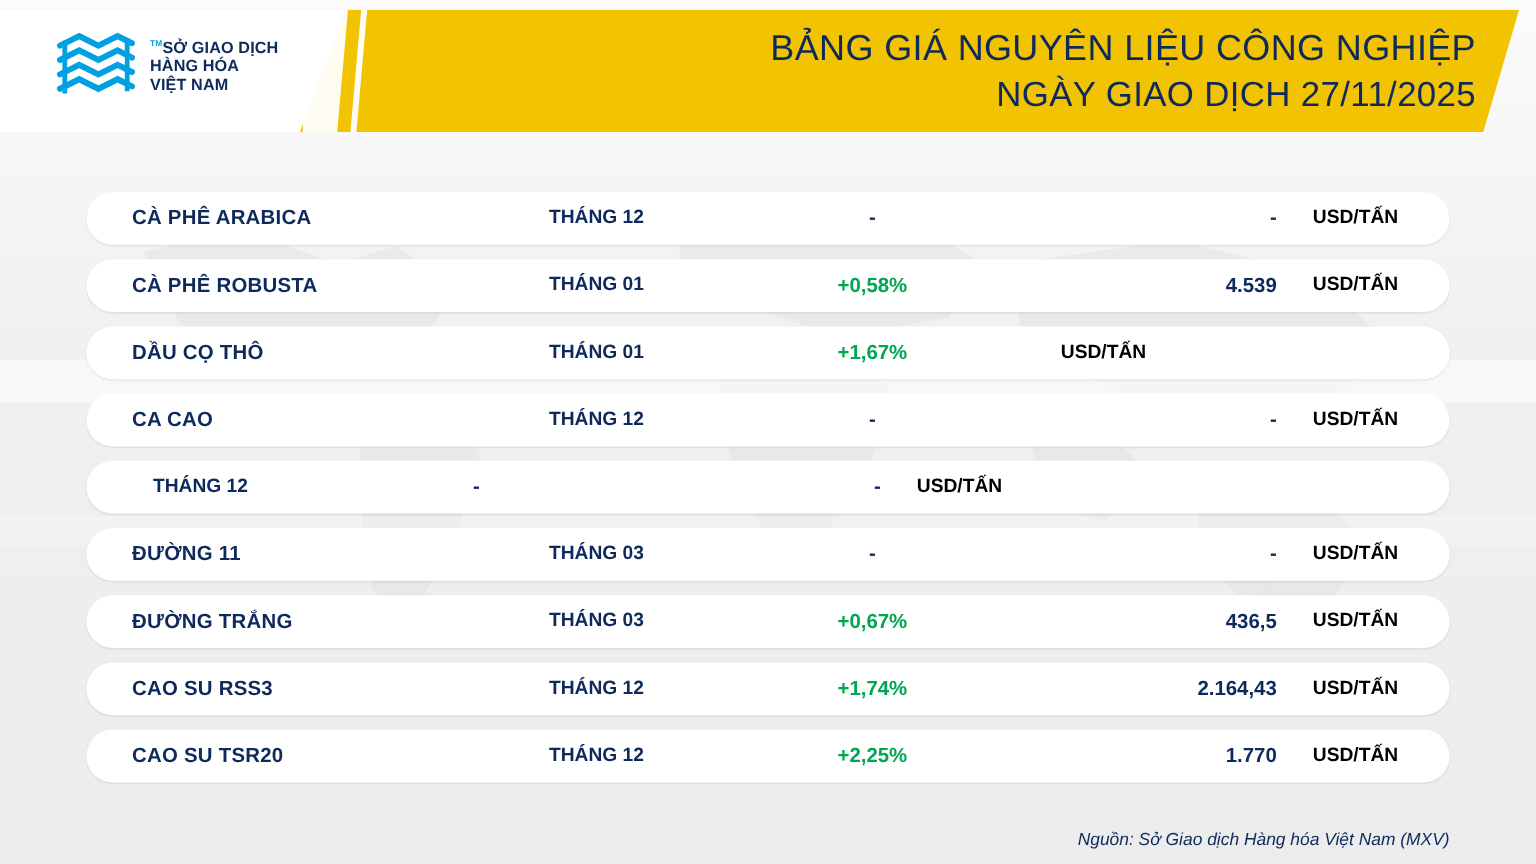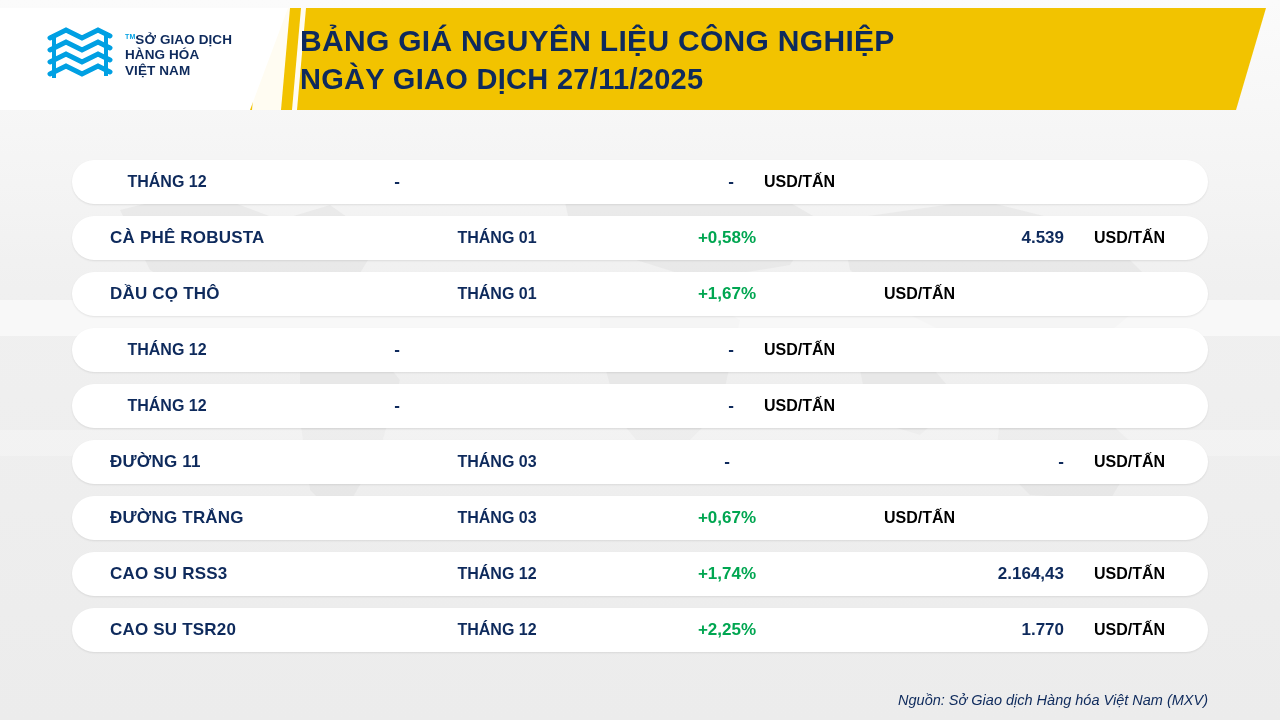--- a/index.html
+++ b/index.html
@@ -89,23 +89,23 @@
     font-size: 7px;
     vertical-align: super;
     color: #00a0e3;
   }
 
   .title-block {
     position: absolute;
     top: 23px;
     left: 300px;
     width: 930px;
-    text-align: left;
-    color: #0e2a5c;
-    font-weight: bold;
+    text-align: right;
+    color: #0e2a5c;
+    font-weight: normal;
     line-height: 1.2;
   }
   .title-line1 { font-size: 30px; letter-spacing: .3px; }
   .title-line2 { font-size: 29px; letter-spacing: .3px; margin-top: 3px; }
 
   
   .table {
     position: absolute;
     top: 160px;
     left: 72px;
@@ -219,20 +219,21 @@
 
   <div class="title-block">
     <div class="title-line1">BẢNG GIÁ NGUYÊN LIỆU CÔNG NGHIỆP</div>
     <div class="title-line2">NGÀY GIAO DỊCH 27/11/2025</div>
   </div>
 </div>
 
 <div class="table">
 
   <div class="row">
+    <div class="c-name">CÀ PHÊ ARABICA</div>
     <div class="c-month">THÁNG 12</div>
     <div class="c-change">-</div>
     <div class="c-price">-</div>
     <div class="c-unit">USD/TẤN</div>
   </div>
 
   <div class="row">
     <div class="c-name">CÀ PHÊ ROBUSTA</div>
     <div class="c-month">THÁNG 01</div>
     <div class="c-change up">+0,58%</div>
@@ -241,20 +242,21 @@
   </div>
 
   <div class="row">
     <div class="c-name">DẦU CỌ THÔ</div>
     <div class="c-month">THÁNG 01</div>
     <div class="c-change up">+1,67%</div>
     <div class="c-unit">USD/TẤN</div>
   </div>
 
   <div class="row">
+    <div class="c-name">CA CAO</div>
     <div class="c-month">THÁNG 12</div>
     <div class="c-change">-</div>
     <div class="c-price">-</div>
     <div class="c-unit">USD/TẤN</div>
   </div>
 
   <div class="row">
     <div class="c-month">THÁNG 12</div>
     <div class="c-change">-</div>
     <div class="c-price">-</div>
@@ -266,20 +268,21 @@
     <div class="c-month">THÁNG 03</div>
     <div class="c-change">-</div>
     <div class="c-price">-</div>
     <div class="c-unit">USD/TẤN</div>
   </div>
 
   <div class="row">
     <div class="c-name">ĐƯỜNG TRẮNG</div>
     <div class="c-month">THÁNG 03</div>
     <div class="c-change up">+0,67%</div>
+    <div class="c-price">436,5</div>
     <div class="c-unit">USD/TẤN</div>
   </div>
 
   <div class="row">
     <div class="c-name">CAO SU RSS3</div>
     <div class="c-month">THÁNG 12</div>
     <div class="c-change up">+1,74%</div>
     <div class="c-price">2.164,43</div>
     <div class="c-unit">USD/TẤN</div>
   </div>

